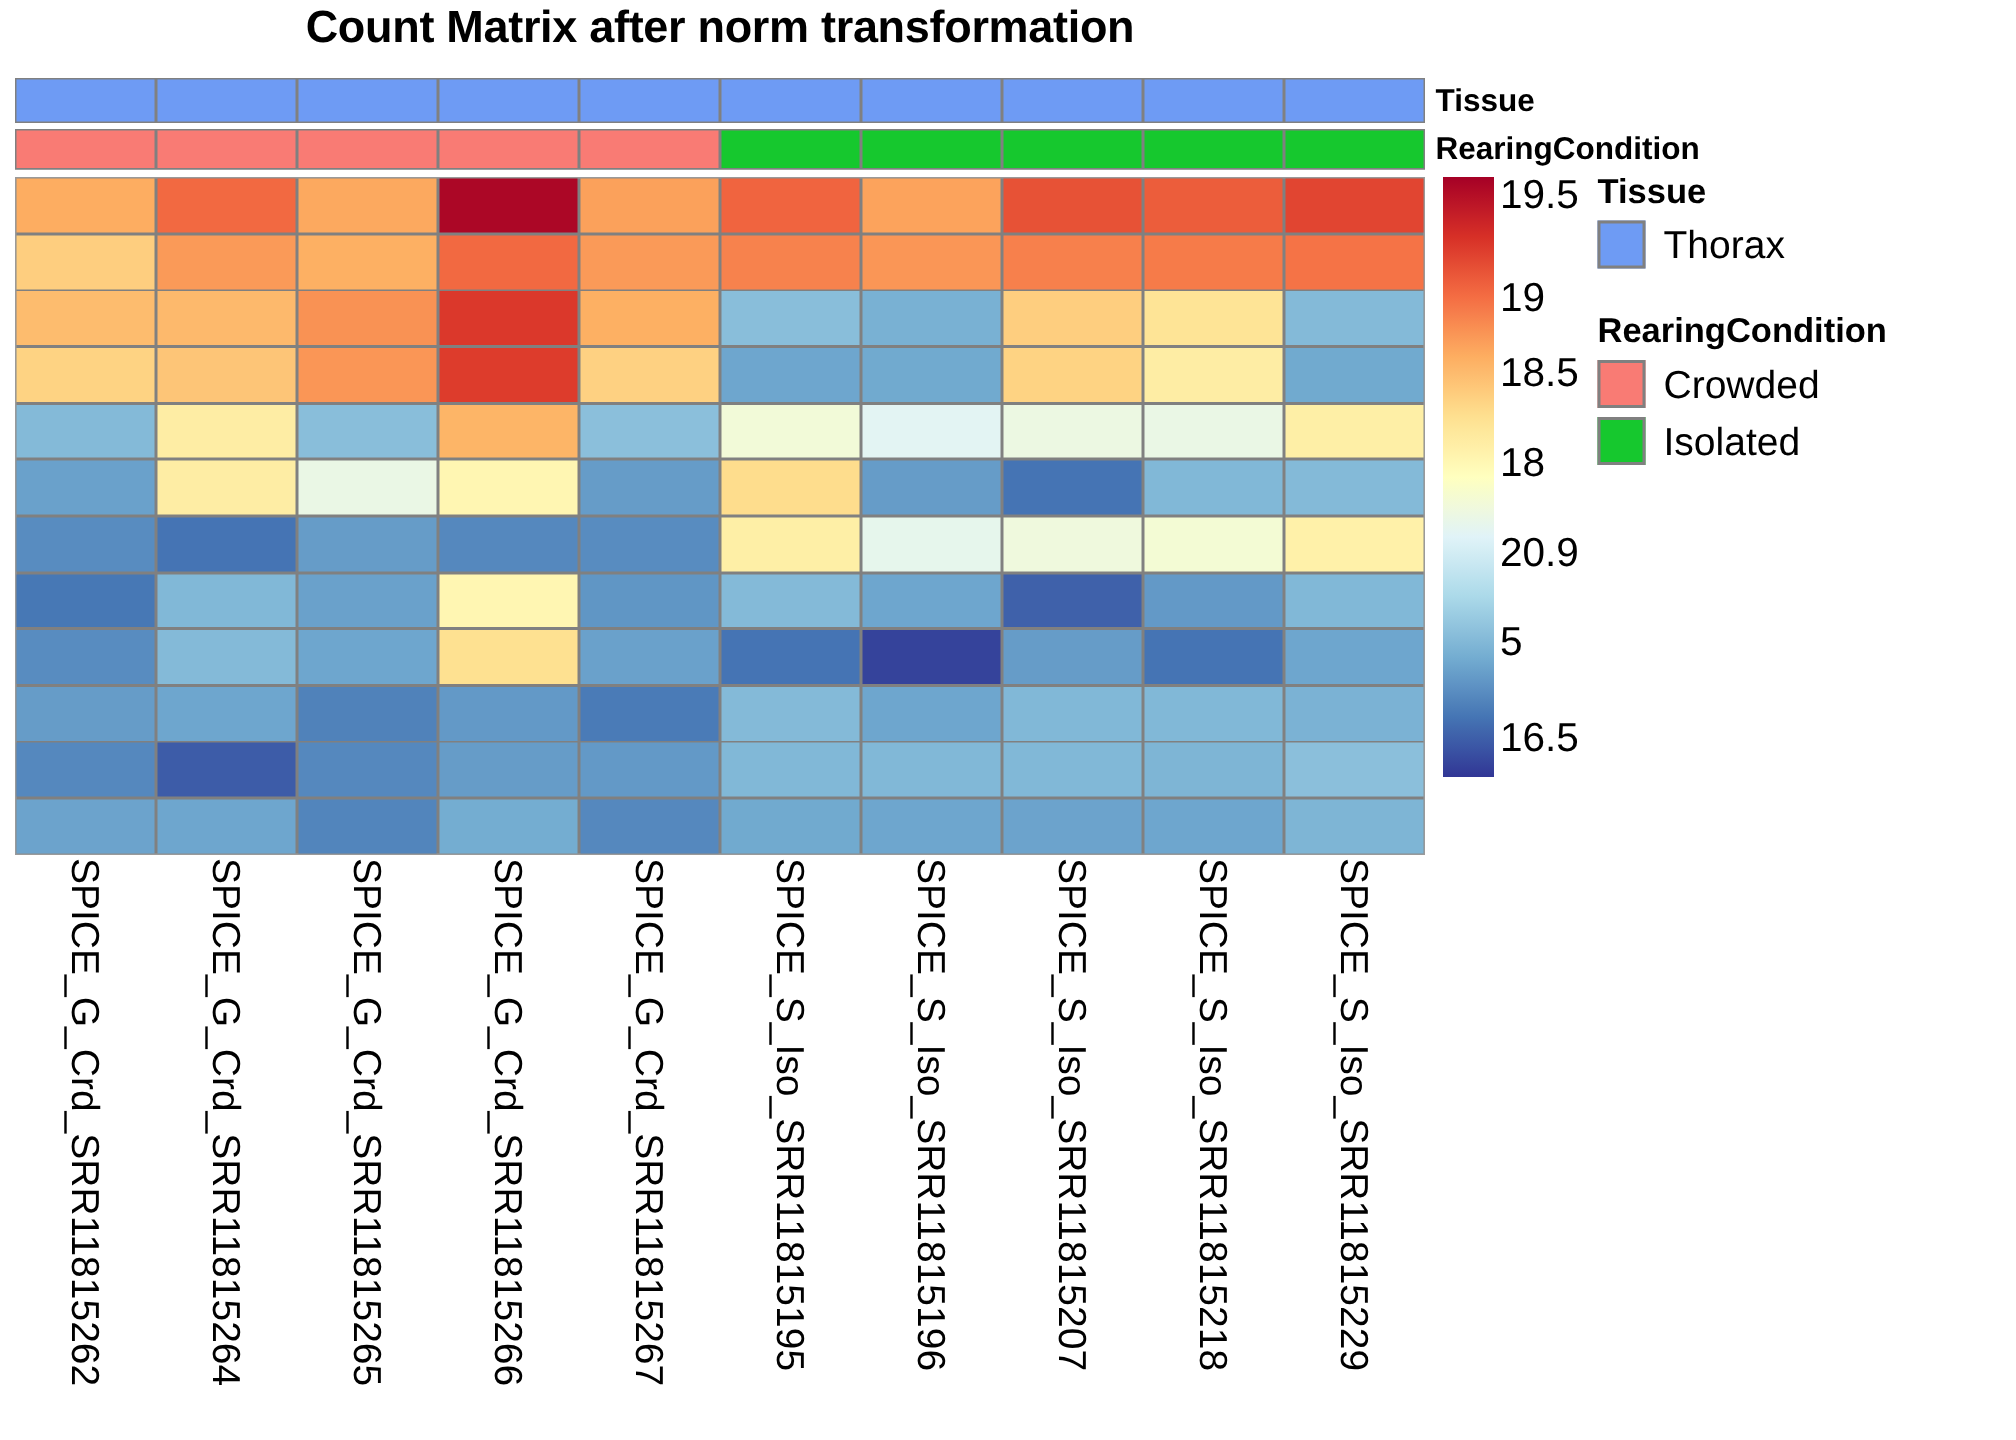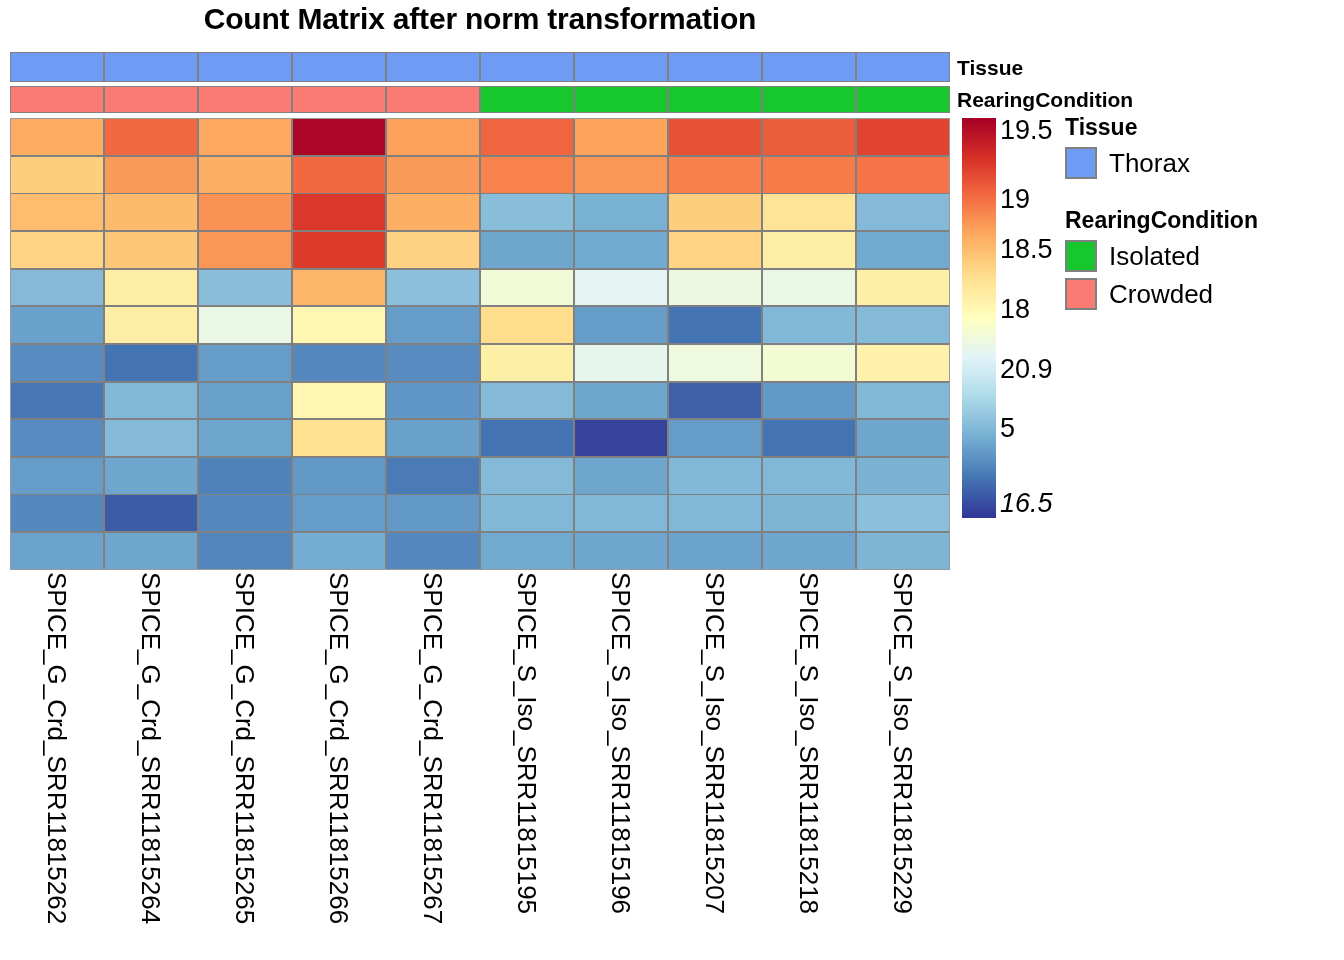--- a/index.html
+++ b/index.html
@@ -369,36 +369,36 @@
   <div id="colorbar-wrap">
     <div id="colorbar-gradient" style="background: linear-gradient(rgb(165, 0, 38) 0%, rgb(178, 12, 38) 2.5%, rgb(190, 24, 39) 5%, rgb(203, 36, 39) 7.5%, rgb(215, 48, 39) 10%, rgb(222, 63, 46) 12.5%, rgb(230, 79, 53) 15%, rgb(237, 94, 60) 17.5%, rgb(244, 109, 67) 20%, rgb(246, 125, 75) 22.5%, rgb(249, 142, 82) 25%, rgb(251, 158, 90) 27.5%, rgb(253, 174, 97) 30%, rgb(253, 186, 109) 32.5%, rgb(254, 199, 120) 35%, rgb(254, 212, 132) 37.5%, rgb(254, 224, 144) 40%, rgb(254, 232, 156) 42.5%, rgb(255, 239, 167) 45%, rgb(255, 247, 179) 47.5%, rgb(255, 255, 191) 50%, rgb(247, 252, 205) 52.5%, rgb(240, 249, 220) 55%, rgb(232, 246, 234) 57.5%, rgb(224, 243, 248) 60%, rgb(211, 237, 244) 62.5%, rgb(198, 230, 241) 65%, rgb(184, 224, 237) 67.5%, rgb(171, 217, 233) 70%, rgb(157, 206, 227) 72.5%, rgb(144, 195, 221) 75%, rgb(130, 184, 215) 77.5%, rgb(116, 173, 209) 80%, rgb(104, 159, 202) 82.5%, rgb(93, 145, 195) 85%, rgb(81, 131, 187) 87.5%, rgb(69, 117, 180) 90%, rgb(64, 101, 172) 92.5%, rgb(59, 86, 165) 95%, rgb(54, 70, 157) 97.5%, rgb(49, 54, 149) 100%);"></div>
   </div>
   <div id="colorbar-ticks">
       <div class="cbtick" style="top: 11.9403px;">19.5</div>
       <div class="cbtick" style="top: 81px;">19</div>
       <div class="cbtick" style="top: 131.343px;">18.5</div>
       <div class="cbtick" style="top: 191.045px;">18</div>
       <div class="cbtick" style="top: 250.746px;">20.9</div>
       <div class="cbtick" style="top: 310.448px;">5</div>
-      <div class="cbtick" style="top: 385px; font-style: italic;">16.5</div>
+      <div class="cbtick" style="top: 374px;">16.5</div>
     </div>
 
   <div class="legend-block" id="legend-tissue">
     <div class="legend-title">Tissue</div>
     <div class="legend-row">
       <div class="legend-swatch" style="background: rgb(110, 155, 244);"></div>
       <div class="legend-text">Thorax</div>
     </div>
   </div>
 
   <div class="legend-block" id="legend-rearing">
     <div class="legend-title">RearingCondition</div>
     <div class="legend-row">
+      <div class="legend-swatch" style="background: rgb(249, 123, 116);"></div>
+      <div class="legend-text">Crowded</div>
+    </div>
+    <div class="legend-row">
       <div class="legend-swatch" style="background: rgb(22, 200, 46);"></div>
       <div class="legend-text">Isolated</div>
     </div>
-    <div class="legend-row">
-      <div class="legend-swatch" style="background: rgb(249, 123, 116);"></div>
-      <div class="legend-text">Crowded</div>
-    </div>
   </div>
 
 </div>
 
 </body></html>

